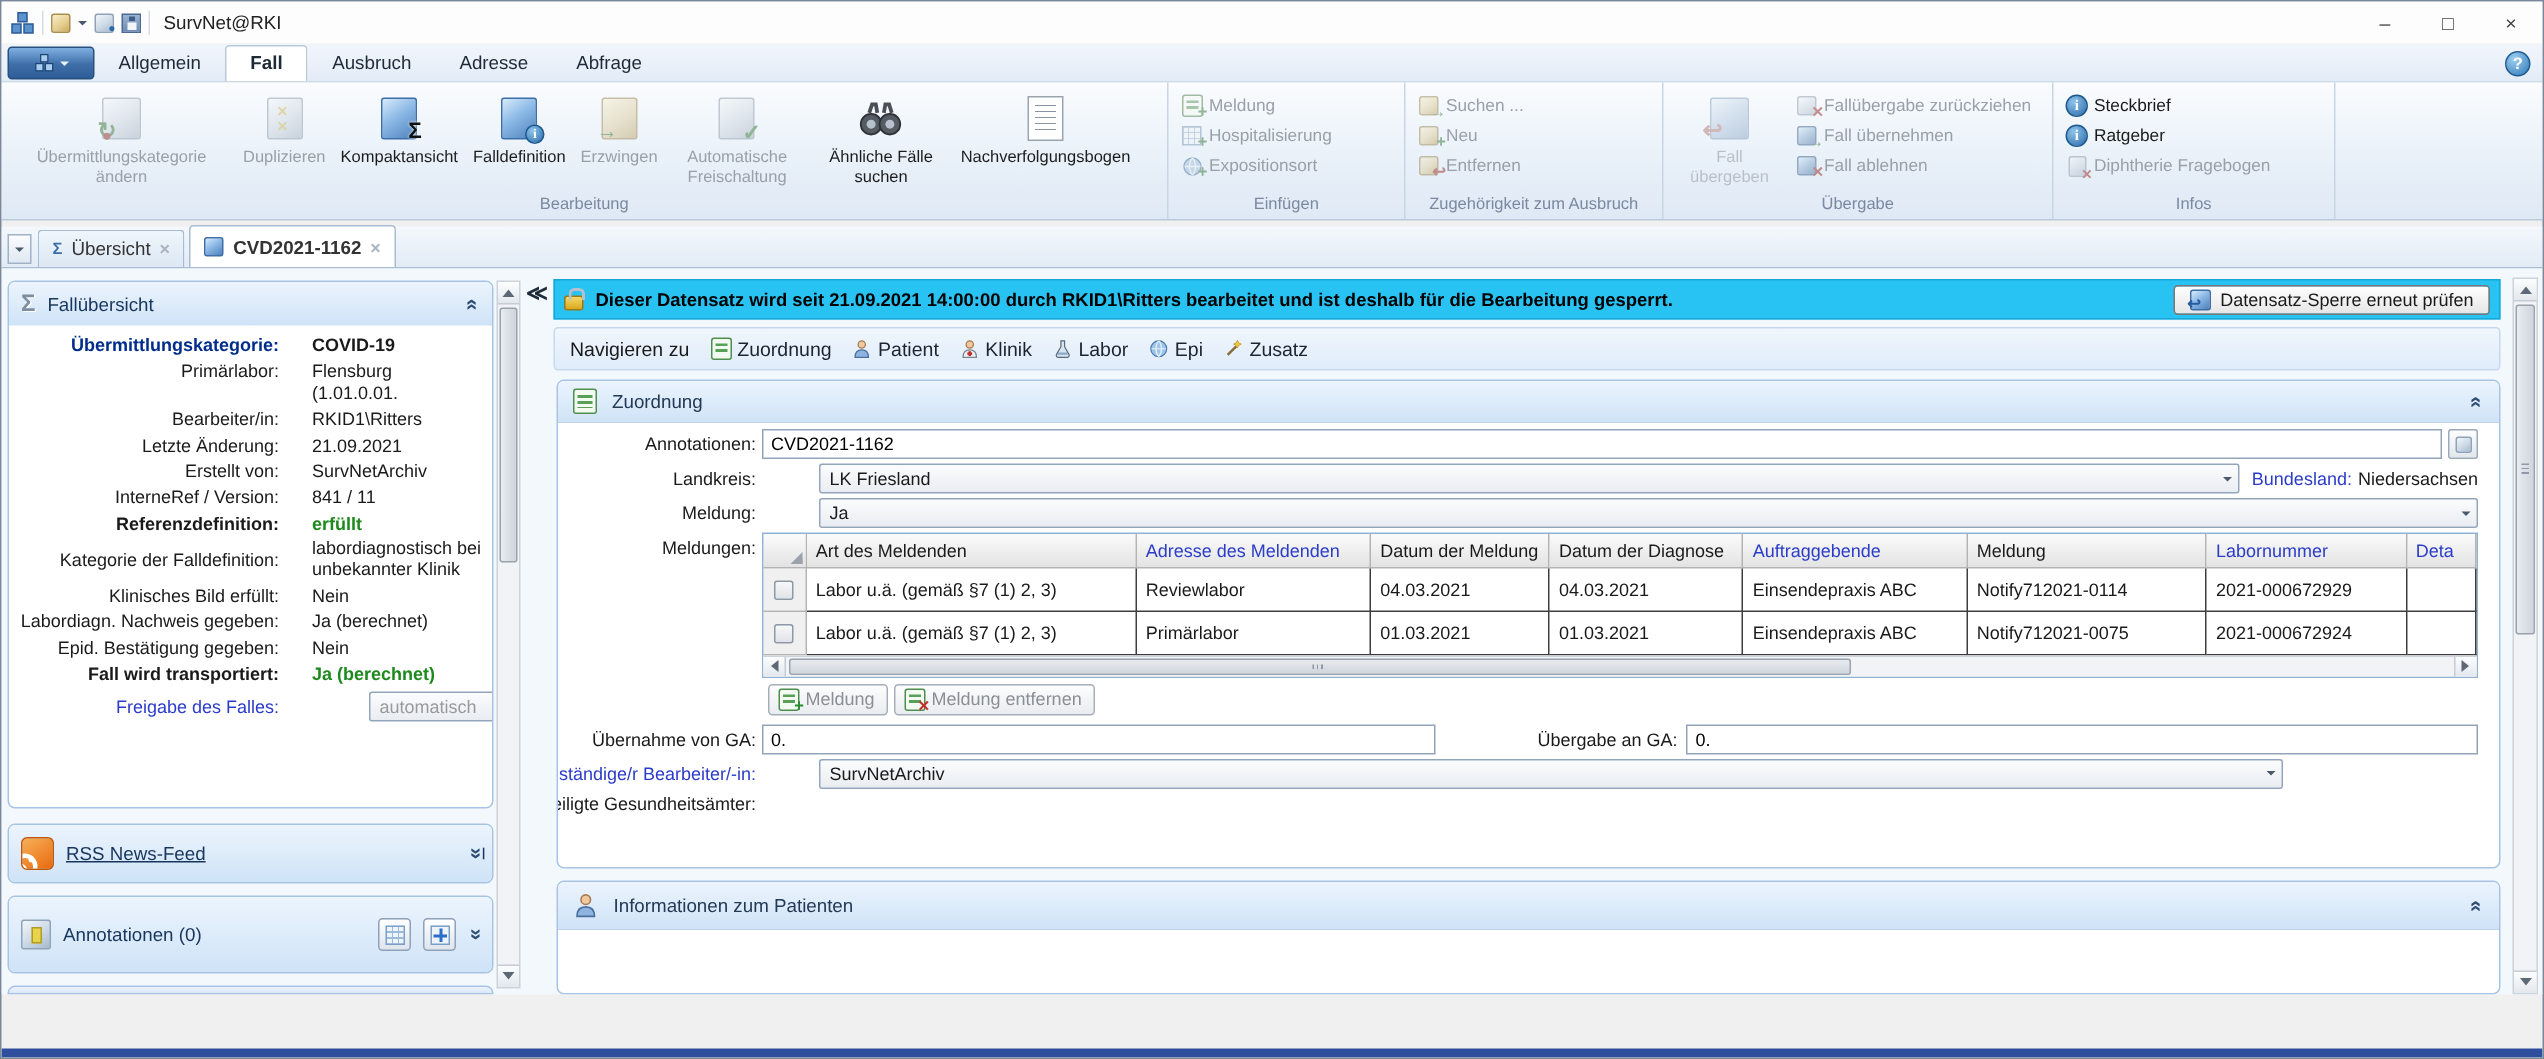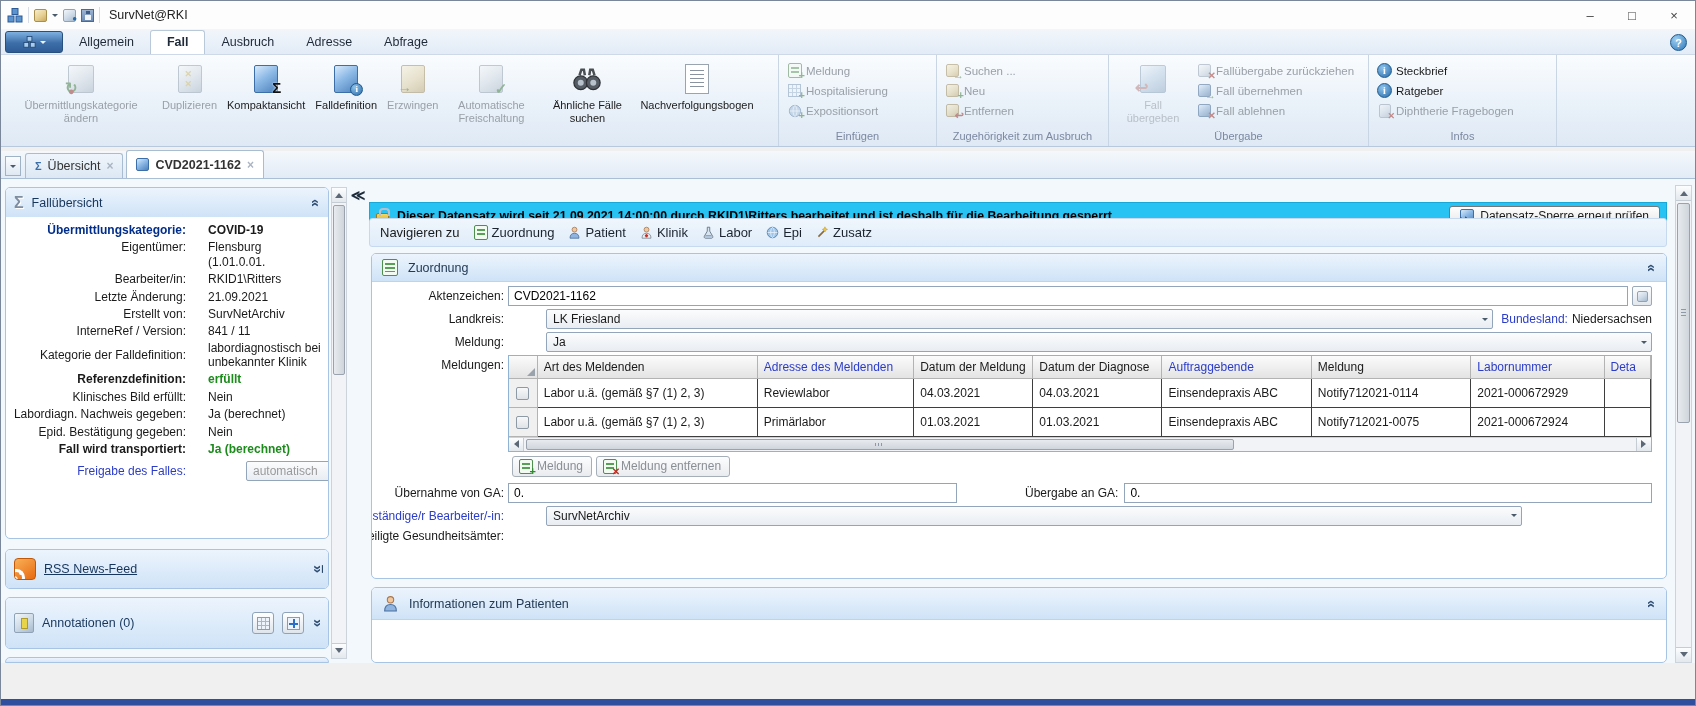--- a/index.html
+++ b/index.html
@@ -100,21 +100,21 @@
   .tri-up { width:0; height:0; border:4px solid transparent; border-bottom:5px solid #5d6877; margin-top:-3px; }
   .tri-dn { width:0; height:0; border:4px solid transparent; border-top:5px solid #5d6877; margin-bottom:-3px; }
   .thumb { position:absolute; left:1px; right:1px; background:linear-gradient(90deg,#e8ebef,#cfd5dc); border:1px solid #9aa2ad; border-radius:2px; }
   .grip { position:absolute; left:3px; right:3px; top:50%; margin-top:-4px; height:8px; background:repeating-linear-gradient(#8e98a6 0 1px, transparent 1px 3px); }
 
   .collapse-col { position:absolute; left:348px; top:4px; width:16px; height:24px; display:flex; align-items:center; justify-content:center; }
   .chev-left { font-weight:bold; color:#1c2a3a; font-size:14px; letter-spacing:-2px; }
 
   
   .content { position:absolute; left:368px; right:28px; top:0; bottom:0; }
-  .lockbar { position:absolute; left:0; right:0; top:7px; height:27px; background:#29c3f3; border:1px solid #18a8d8; display:flex; align-items:center; gap:8px; padding:0 6px;margin-top:16px; }
+  .lockbar { position:absolute; left:0; right:0; top:7px; height:27px; background:#29c3f3; border:1px solid #18a8d8; display:flex; align-items:center; gap:8px; padding:0 6px; }
   .locktext { font-weight:bold; font-size:12.3px; color:#000; flex:1; white-space:nowrap; overflow:hidden; }
   .btn { display:flex; align-items:center; gap:6px; background:linear-gradient(#fefefe,#e6e6e6); border:1px solid #777; border-radius:3px; padding:2px 10px; font-size:12px; white-space:nowrap; }
   .lock-ic { width:13px; height:10px; background:linear-gradient(#f5d868,#d8a820); border:1px solid #9a7a18; border-radius:2px; position:relative; margin-top:5px; flex:none; }
   .lock-ic::before { content:""; position:absolute; left:2px; top:-6px; width:7px; height:6px; border:2px solid #b6bfce; border-bottom:none; border-radius:4px 4px 0 0; }
   .navbar { position:absolute; left:0; right:0; top:39px; height:29px; background:linear-gradient(#f0f6fc,#dfecfa); border:1px solid #c7d9ee; border-radius:3px; display:flex; align-items:center; gap:14px; padding:0 10px; font-size:13px; }
   .navlink { display:flex; align-items:center; gap:4px; color:#1c2430; }
 
   .zpanel { position:absolute; left:2px; right:0; top:74px; height:326px; }
   .zhead { height:28px; background:linear-gradient(#ecf4fd,#cfe3f7); border-bottom:1px solid #bdd4ec; display:flex; align-items:center; gap:10px; padding:0 10px; color:#223a55; font-size:12.5px; }
   .zbody { padding:4px 14px 0 6px; }
@@ -275,20 +275,21 @@
           </span>
           <span class="lbl">Ähnliche Fälle suchen</span>
         </div>
         <div class="rbtn" style="max-width:146px;">
           <span class="iconbox">
               <span class="doc-ic"></span>
             </span>
           <span class="lbl">Nachverfolgungsbogen</span>
         </div>
       </div>
+      <div class="glabel">Bearbeitung</div>
     </div>
 
     <div class="rgroup" style="width:158px;">
       <div class="gbody">
           <div class="smallcol">
         <div class="sitem dis">
               <span class="ic">
                 <span class="list-ic"></span>
                 <span class="badge" style="right:-3px;bottom:-3px;color:#2e8a2e;font-size:11px;font-weight:bold;">+</span>
               </span>
@@ -432,46 +433,46 @@
           <span style="font-size:16px;font-weight:bold;color:#7e8da0;text-shadow:1px 1px 0 #fff;">Σ</span>
           <span class="ptitle">Fallübersicht</span>
           <span class="chev">«</span>
         </div>
         <div style="padding-top:4px;">
           <div class="srow">
               <span class="slbl navyb">Übermittlungskategorie:</span>
               <span class="sval bld">COVID-19</span>
             </div>
           <div class="srow">
-              <span class="slbl">Eigentümer:</span>
+              <span class="slbl">Primärlabor:</span>
               <span class="sval">Flensburg (1.01.0.01.</span>
             </div>
           <div class="srow">
               <span class="slbl">Bearbeiter/in:</span>
               <span class="sval">RKID1\Ritters</span>
             </div>
           <div class="srow">
               <span class="slbl">Letzte Änderung:</span>
               <span class="sval">21.09.2021</span>
             </div>
           <div class="srow">
               <span class="slbl">Erstellt von:</span>
               <span class="sval">SurvNetArchiv</span>
             </div>
           <div class="srow">
               <span class="slbl">InterneRef / Version:</span>
               <span class="sval">841 / 11</span>
             </div>
           <div class="srow">
+              <span class="slbl bld">Referenzdefinition:</span>
+              <span class="sval grn">erfüllt</span>
+            </div>
+          <div class="srow">
               <span class="slbl" style="align-self:center;">Kategorie der Falldefinition:</span>
               <span class="sval" style="line-height:1.15;">labordiagnostisch bei unbekannter Klinik</span>
-            </div>
-          <div class="srow">
-              <span class="slbl bld">Referenzdefinition:</span>
-              <span class="sval grn">erfüllt</span>
             </div>
           <div class="srow">
               <span class="slbl">Klinisches Bild erfüllt:</span>
               <span class="sval">Nein</span>
             </div>
           <div class="srow">
               <span class="slbl">Labordiagn. Nachweis gegeben:</span>
               <span class="sval">Ja (berechnet)</span>
             </div>
           <div class="srow">
@@ -600,21 +601,21 @@
       <div class="panel zpanel">
         <div class="zhead">
           <span class="list-ic" style="width:16px;height:17px;"></span>
           <span style="flex:1;">Zuordnung</span>
           <span class="chev">«</span>
         </div>
         <div class="zbody">
 
           <div class="frow">
             <span class="flbl">
-                <span>Aktenzeichen:</span>
+                <span>Annotationen:</span>
               </span>
             <input class="inp grow" value="CVD2021-1162" style="">
             <span class="sqbtn">
                 <span class="cube pale" style="width:11px;height:11px;"></span>
               </span>
           </div>
 
 
           <div class="frow">
             <span class="flbl">

